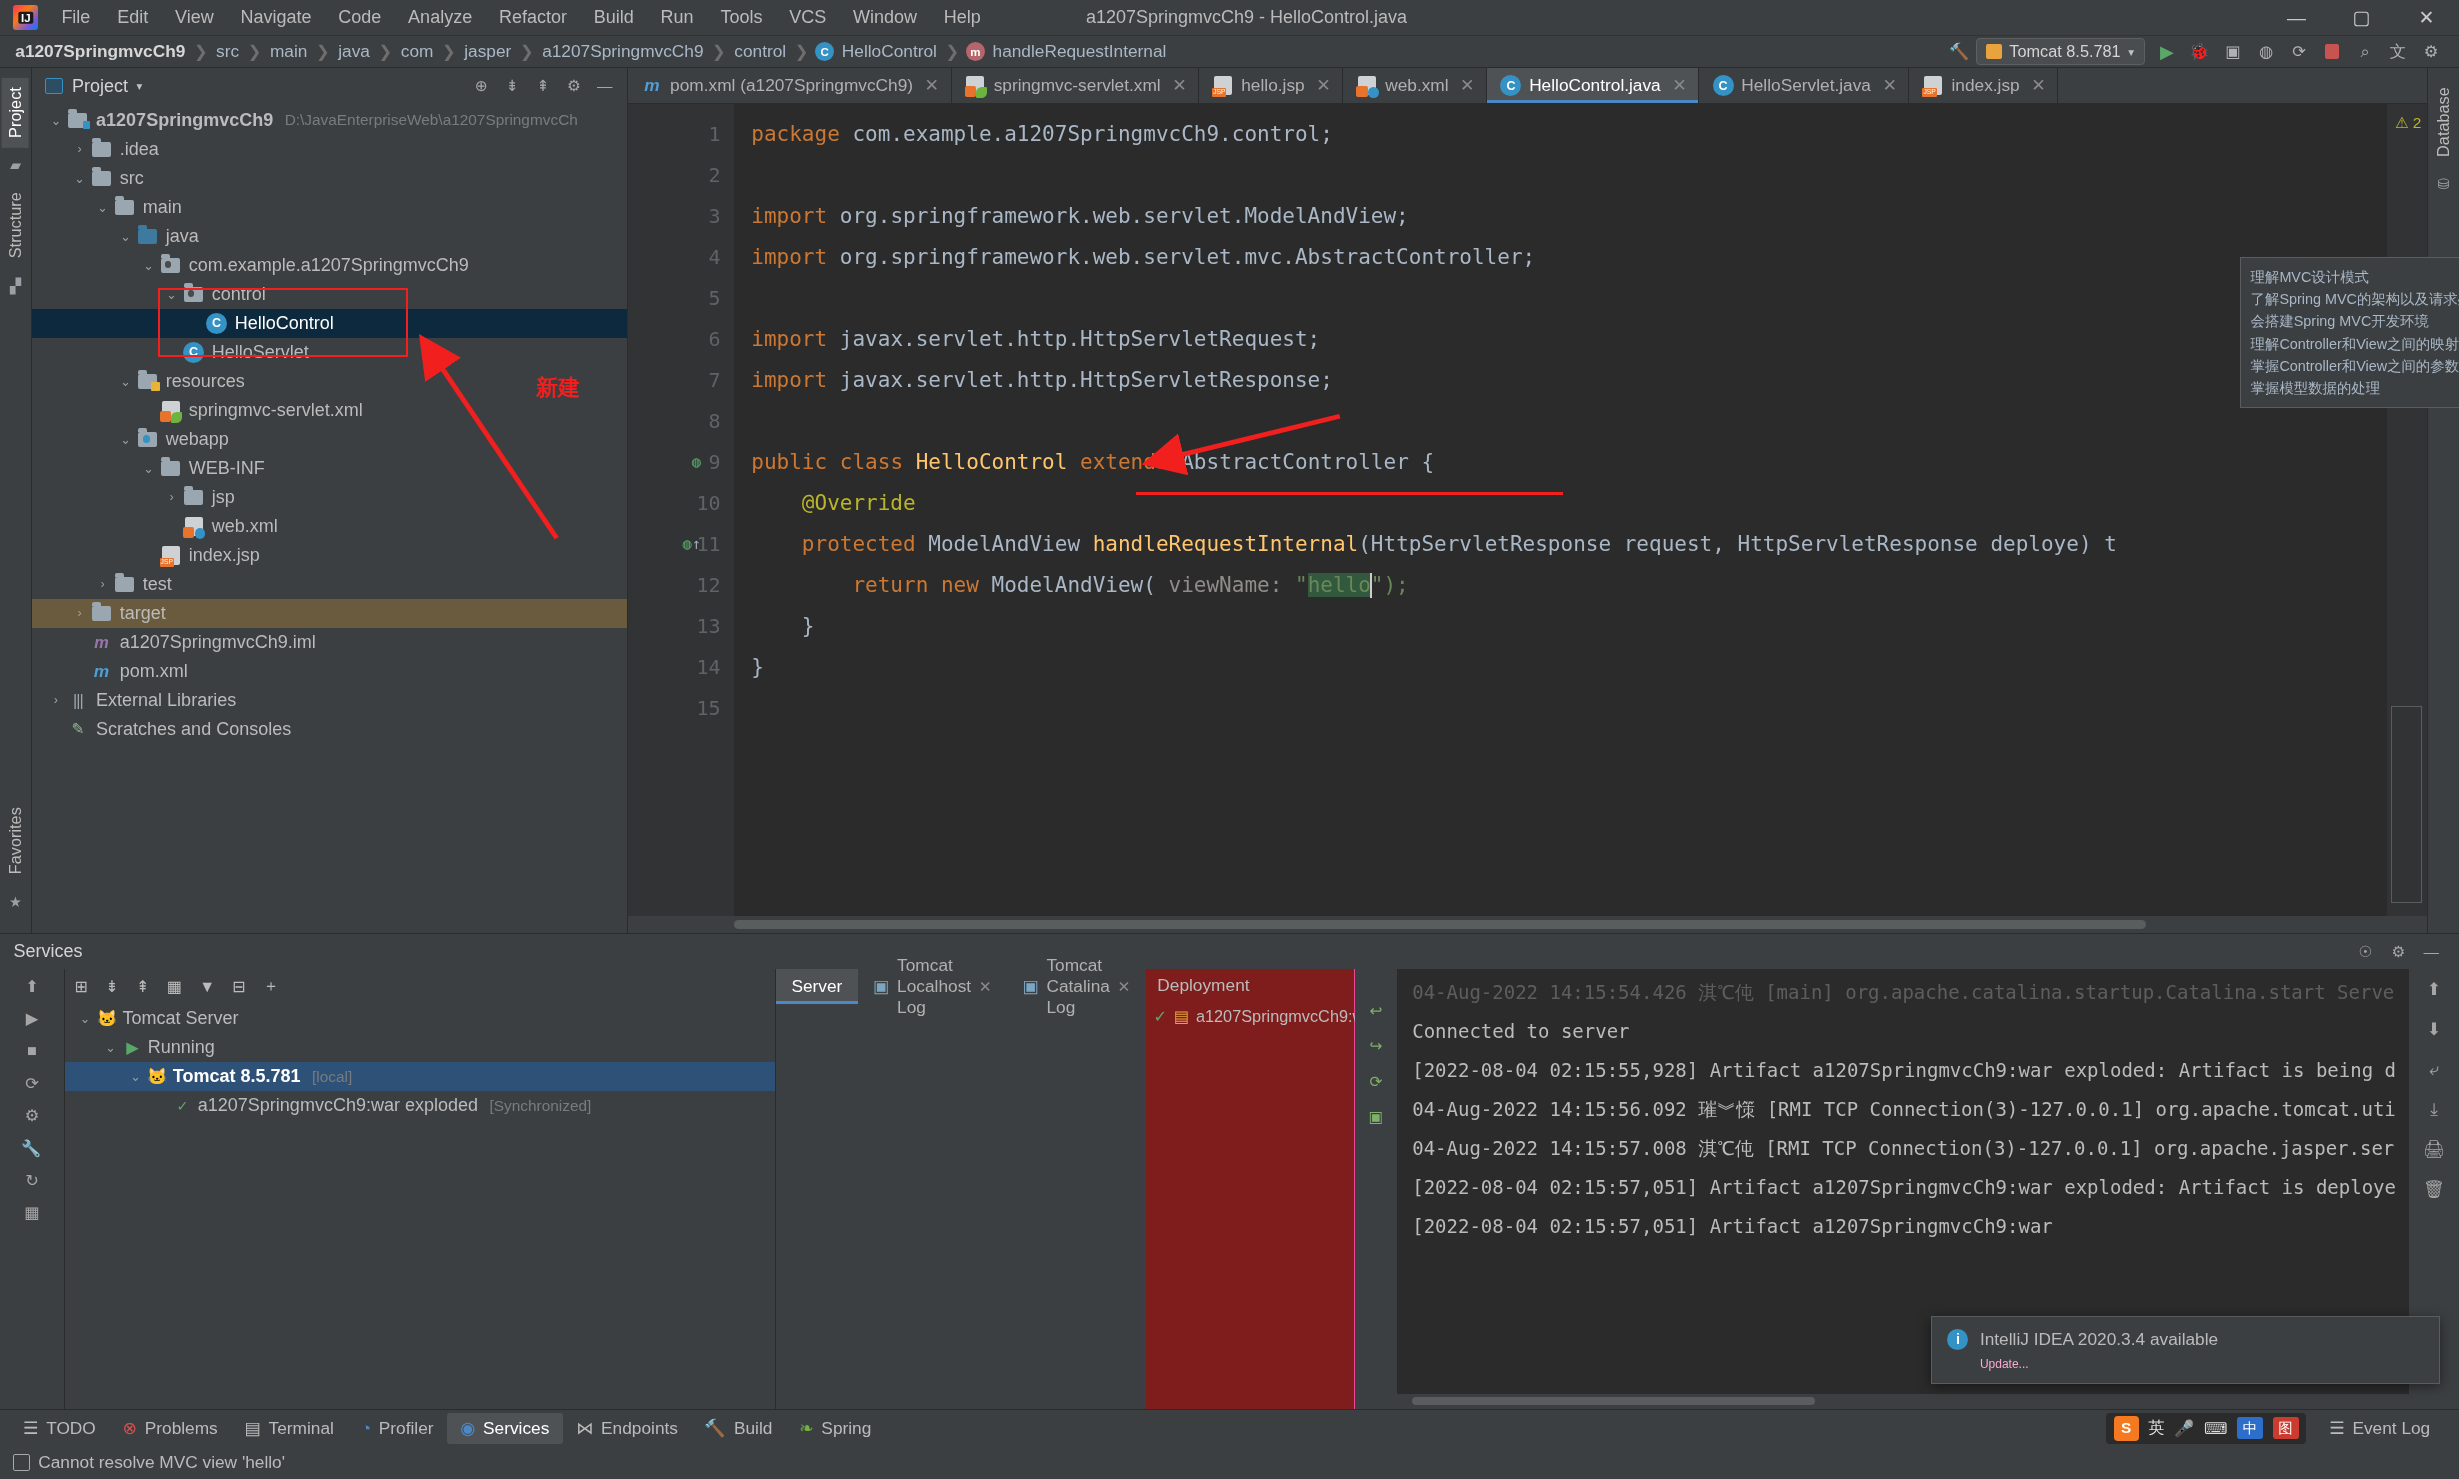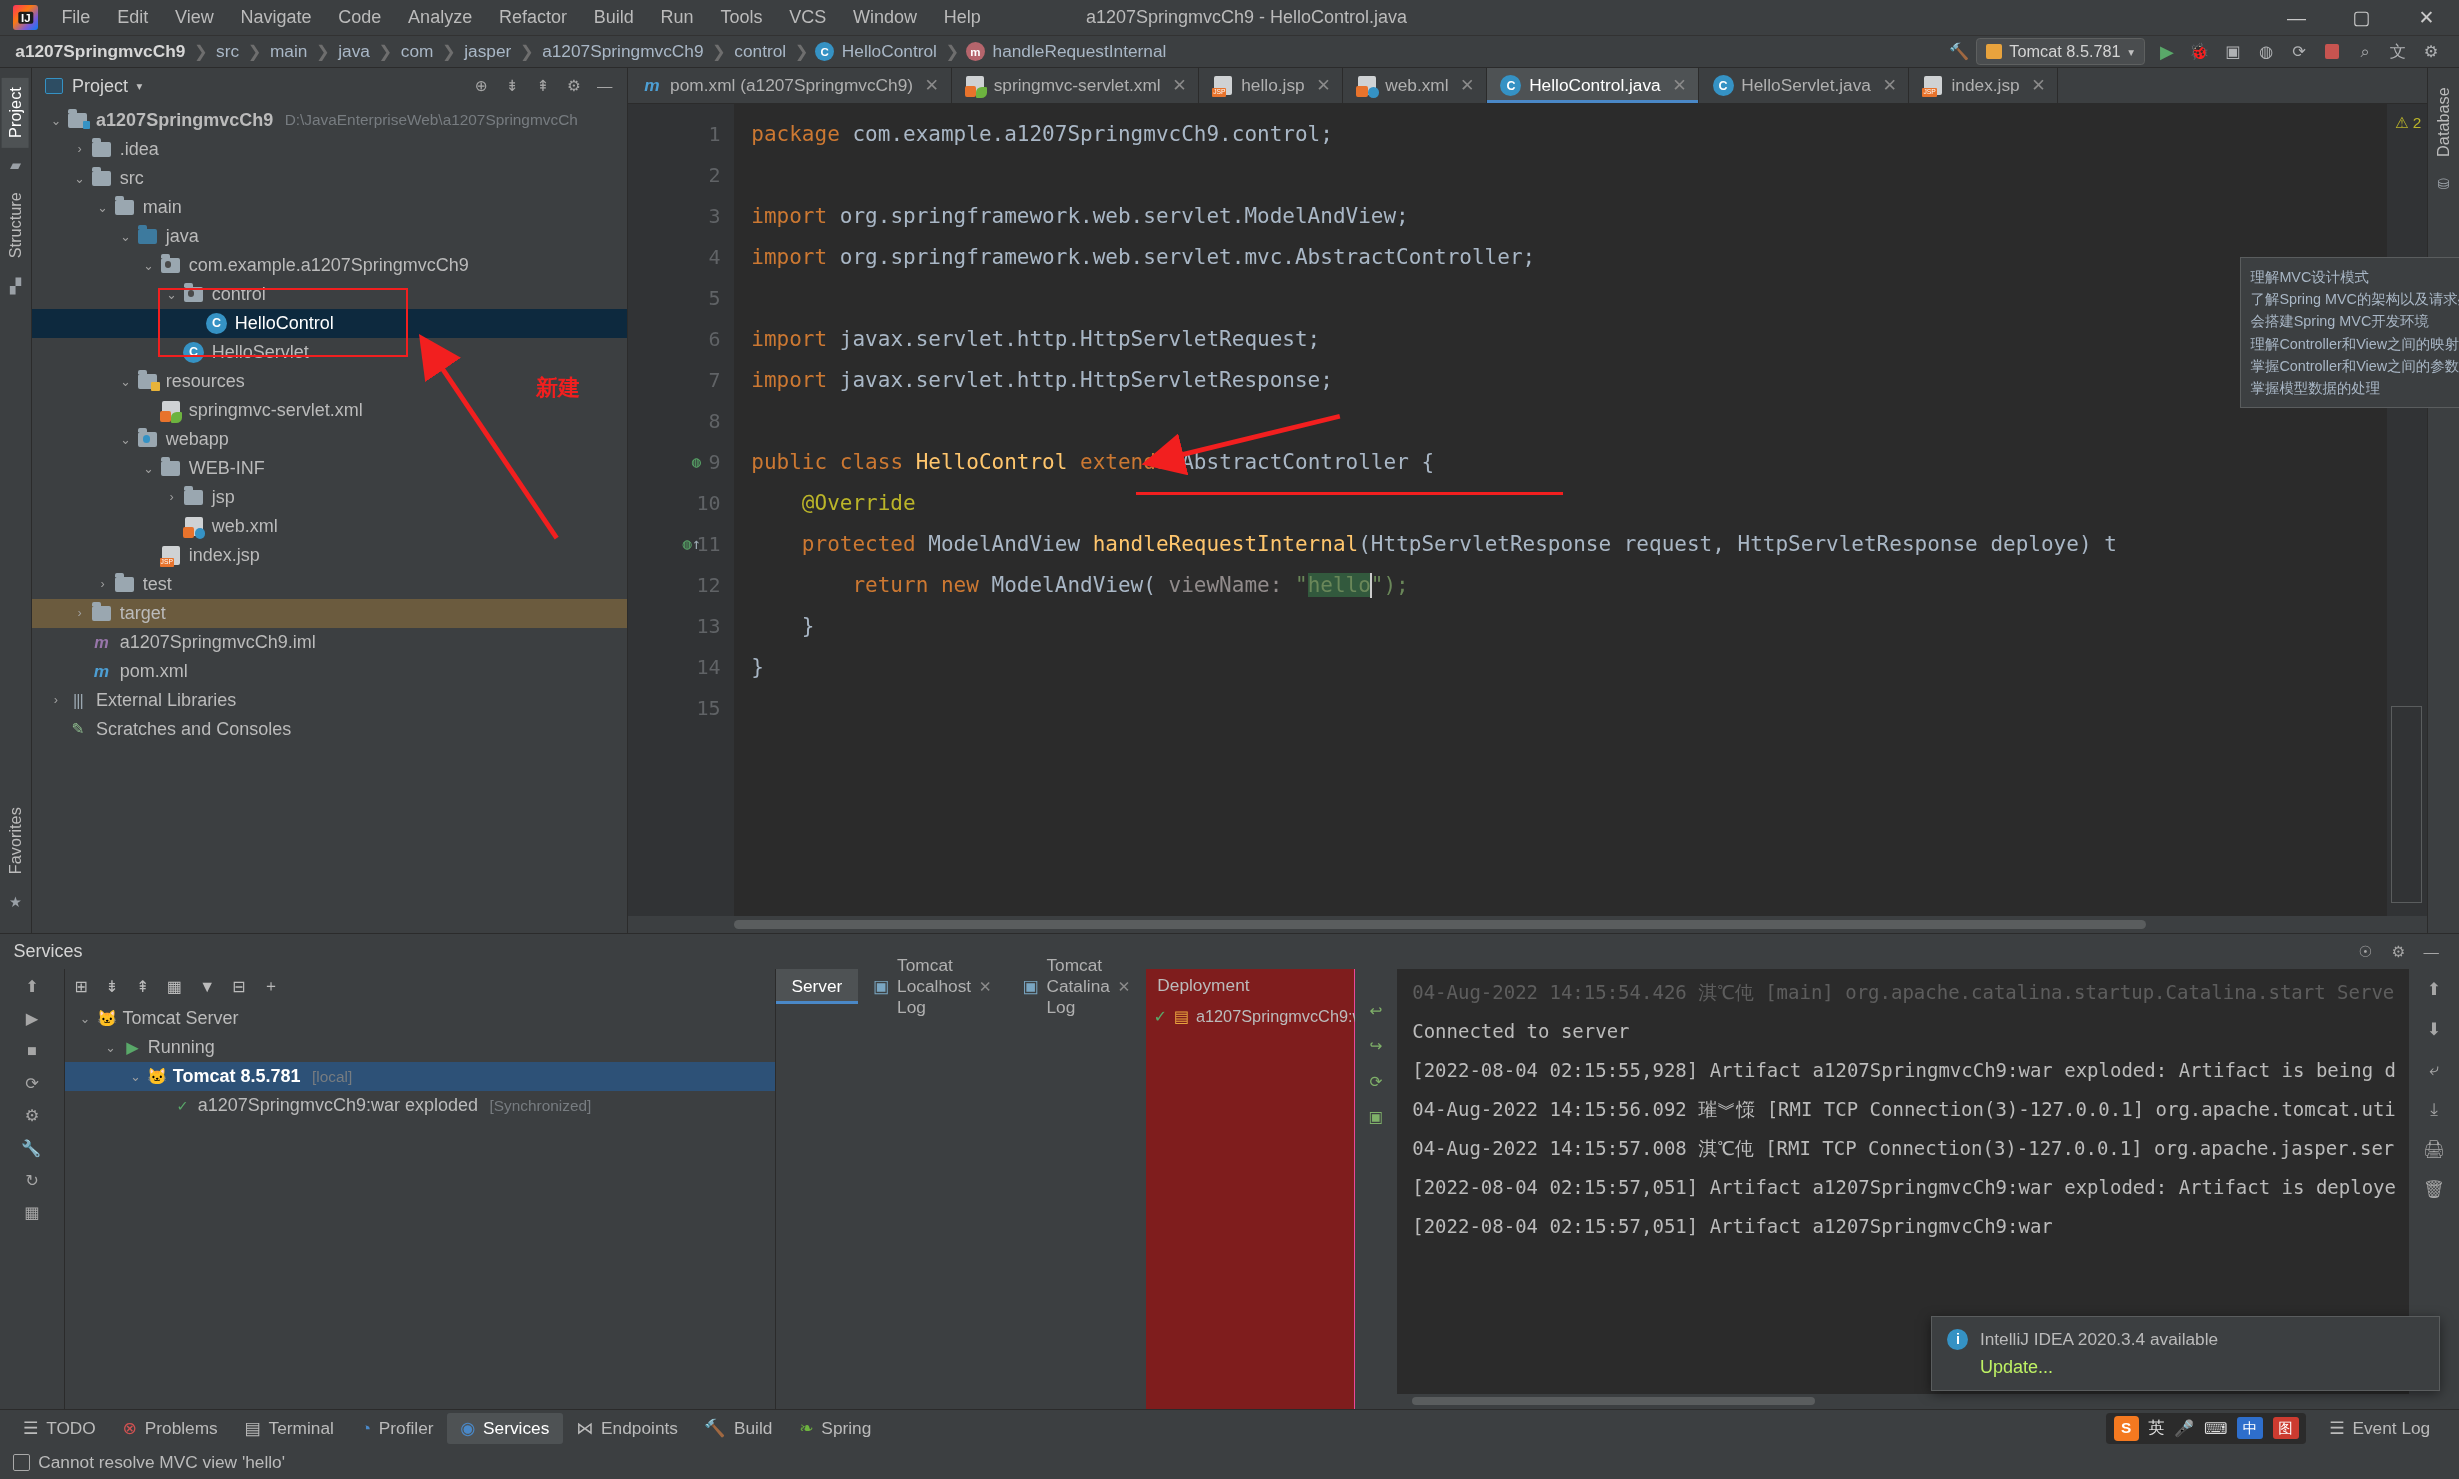--- a/index.html
+++ b/index.html
@@ -166,21 +166,21 @@
   .oline{ font-family:"DejaVu Sans Mono", monospace; font-size:19px; line-height:39px; color:#bbbbbb; white-space:pre;}
   .consoleRail{ width:50px; flex:0 0 50px; background:#3c3f41; display:flex; flex-direction:column; align-items:center; padding-top:9.6px; gap:19px;}
   .consoleRail .i{ font-size:17.3px; color:#a6a6a6; }
   .obottomscroll{height:15.4px;background:#3c3f41;position:relative;flex:0 0 15.4px;}
   .obottomscroll .th{position:absolute;left:15.4px;width:403px;top:2.9px;height:8.6px;background:#5a5d5e;border-radius:4.8px;}
 
   
   .notif{ position:absolute; background:#3c3f41; border:1px solid #5a5d5e; padding:11.5px 15.4px; font-size:17.3px; color:#bbbbbb;
           display:flex; gap:11.5px; align-items:flex-start; box-shadow:0 2.9px 11.5px rgba(0,0,0,.5);}
   .notif .ibadge{ width:21px;height:21px;border-radius:50%;background:#3592c4;color:#fff;font-size:14.4px;display:flex;align-items:center;justify-content:center;font-weight:bold;}
-  .notif a{ color:#bef264; text-decoration:none; display:block; margin-top:7.7px; font-size:18px;}
+  .notif a{ color:#f9a8d4; text-decoration:none; display:block; margin-top:7.7px; font-size:12px;}
 
   
   .statusbar{ height:37px; flex:0 0 37px; background:#3c3f41; display:flex; align-items:center; padding:0 9.6px; gap:0; border-top:1px solid #2b2b2b;}
   .sbitem{ display:flex; align-items:center; gap:7.7px; font-size:17.3px; color:#bbbbbb; padding:0 13.4px; height:31px; border-radius:2.9px;}
   .sbitem.active{ background:#4e5254; color:#ffffff;}
   .sbright{ margin-left:auto; display:flex; align-items:center; gap:9.6px; padding-right:5.8px;}
   .errline{ height:33px; flex:0 0 33px; background:#3c3f41; display:flex; align-items:center; padding-left:13.4px; font-size:17.3px; color:#bbbbbb; gap:8.6px;}
   .errIcon{ width:16.3px;height:16.3px;border:1.9px solid #a9a9a9;border-radius:1.9px;display:inline-block;}
 
   .sogou{ display:flex; align-items:center; gap:9.6px; background:#2b2b2b; height:31px; padding:0 7.7px; border-radius:3.8px;}

